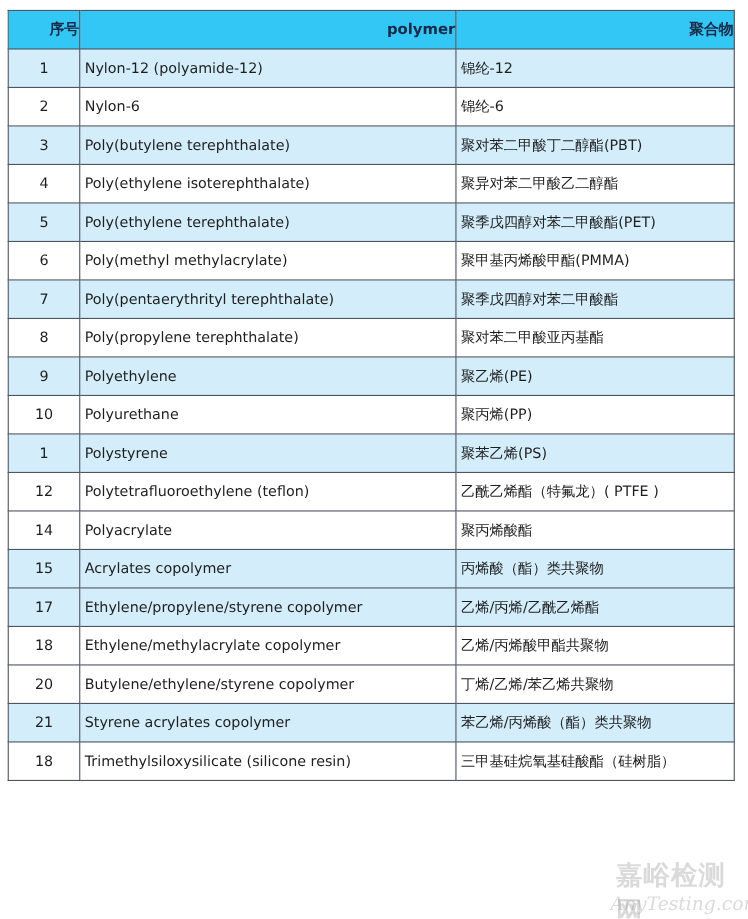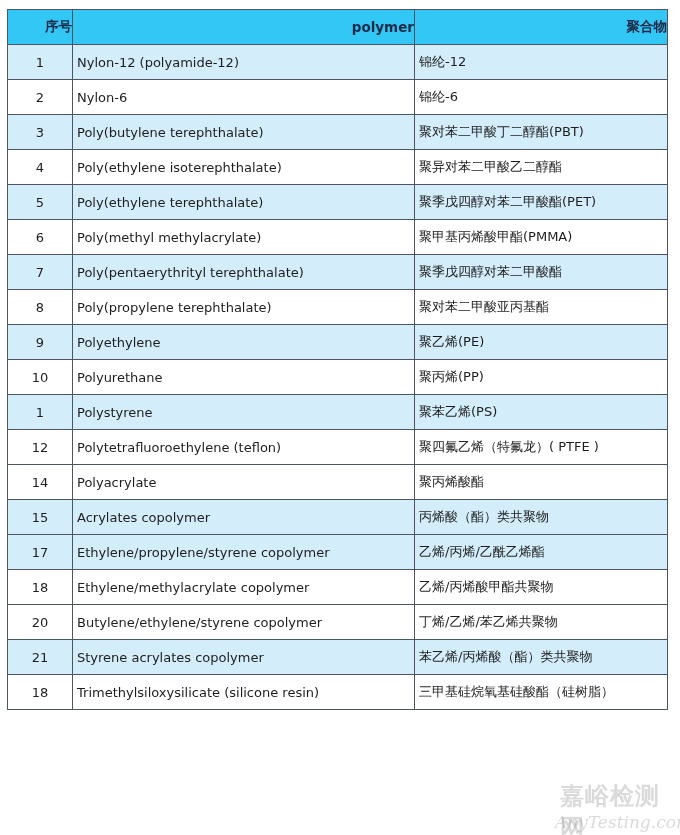--- a/index.html
+++ b/index.html
@@ -88,21 +88,21 @@
         <td class="txt">聚丙烯(PP)</td>
       </tr>
       <tr class="odd">
         <td class="num">1</td>
         <td class="txt">Polystyrene</td>
         <td class="txt">聚苯乙烯(PS)</td>
       </tr>
       <tr class="even">
         <td class="num">12</td>
         <td class="txt">Polytetrafluoroethylene (teflon)</td>
-        <td class="txt">聚四氟乙烯（特氟龙）( PTFE )</td>
+        <td class="txt">乙酰乙烯酯（特氟龙）( PTFE )</td>
       </tr>
       <tr class="even">
         <td class="num">14</td>
         <td class="txt">Polyacrylate</td>
         <td class="txt">聚丙烯酸酯</td>
       </tr>
       <tr class="odd">
         <td class="num">15</td>
         <td class="txt">Acrylates copolymer</td>
         <td class="txt">丙烯酸（酯）类共聚物</td>

